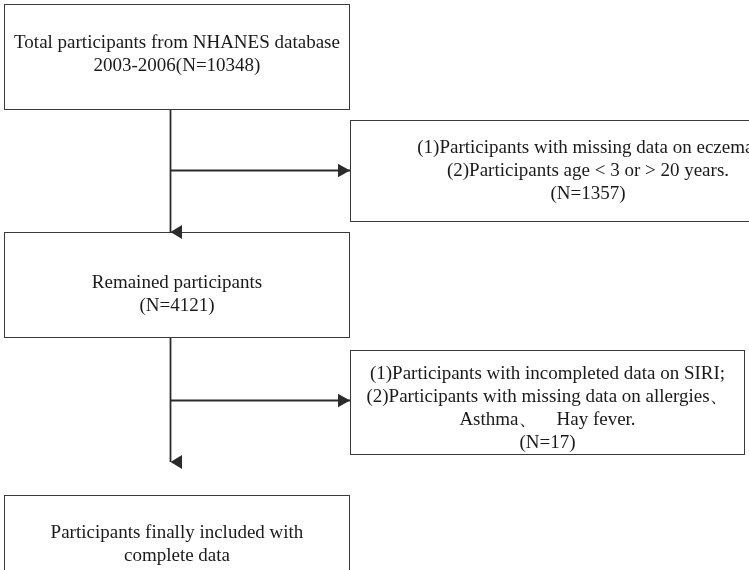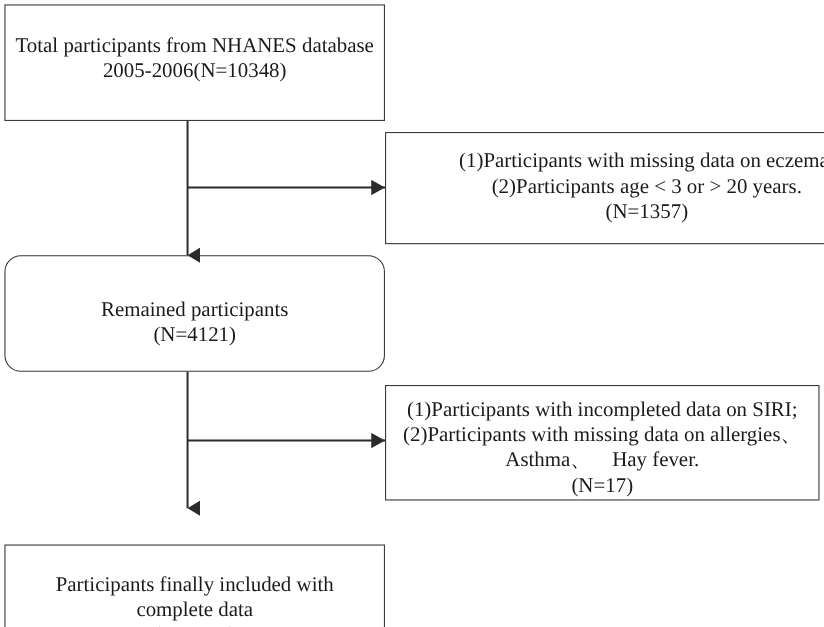--- a/index.html
+++ b/index.html
@@ -25,21 +25,21 @@
     background: #ffffff;
     text-align: center;
     font-size: 19px;
     line-height: 23px;
     color: #1a1a1a;
     white-space: pre-line;
     padding: 0 6px;
   }
   
   .node.main      { padding-top: 25px; }
-  .node.main.mid  { padding-top: 37px; border-radius: 15px; }
+  .node.main.mid  { padding-top: 37px; }
   .node.main.last { padding-top: 24px; }
   
   .node.excl      { padding-top: 14px; }
   .node.excl.second { padding-top: 10px; }
 
   .box1 { left: 4px;   top: 4px;   width: 346px; height: 106px; }
   .box2 { left: 4px;   top: 232px; width: 346px; height: 106px; }
   .box3 { left: 4px;   top: 462px; width: 346px; height: 106px; margin-top: 33px; }
   .boxA { left: 350px; top: 120px; width: 476px; height: 102px; }
   .boxB { left: 350px; top: 350px; width: 395px; height: 105px; }
@@ -52,21 +52,21 @@
     height: 570px;
     pointer-events: none;
   }
 </style>
 </head>
 <body>
 
 <div id="flowchart">
 
   <div class="node main box1">Total participants from NHANES database
-2005-2006(N=10348)</div>
+2003-2006(N=10348)</div>
 
   <div class="node excl boxA">(1)Participants with missing data on eczema;
 (2)Participants age &lt; 3 or &gt; 20 years.
 (N=1357)</div>
 
   <div class="node main mid box2">Remained participants
 (N=4121)</div>
 
   <div class="node excl second boxB">(1)Participants with incompleted data on SIRI;
 (2)Participants with missing data on allergies、

